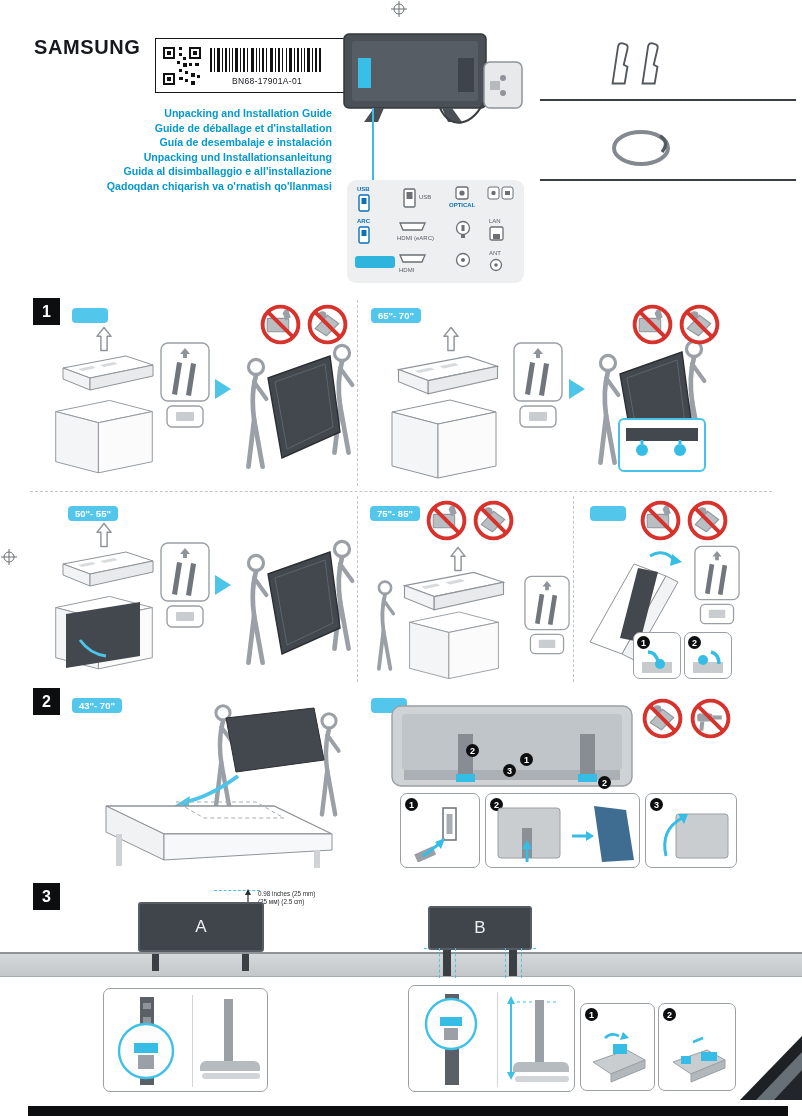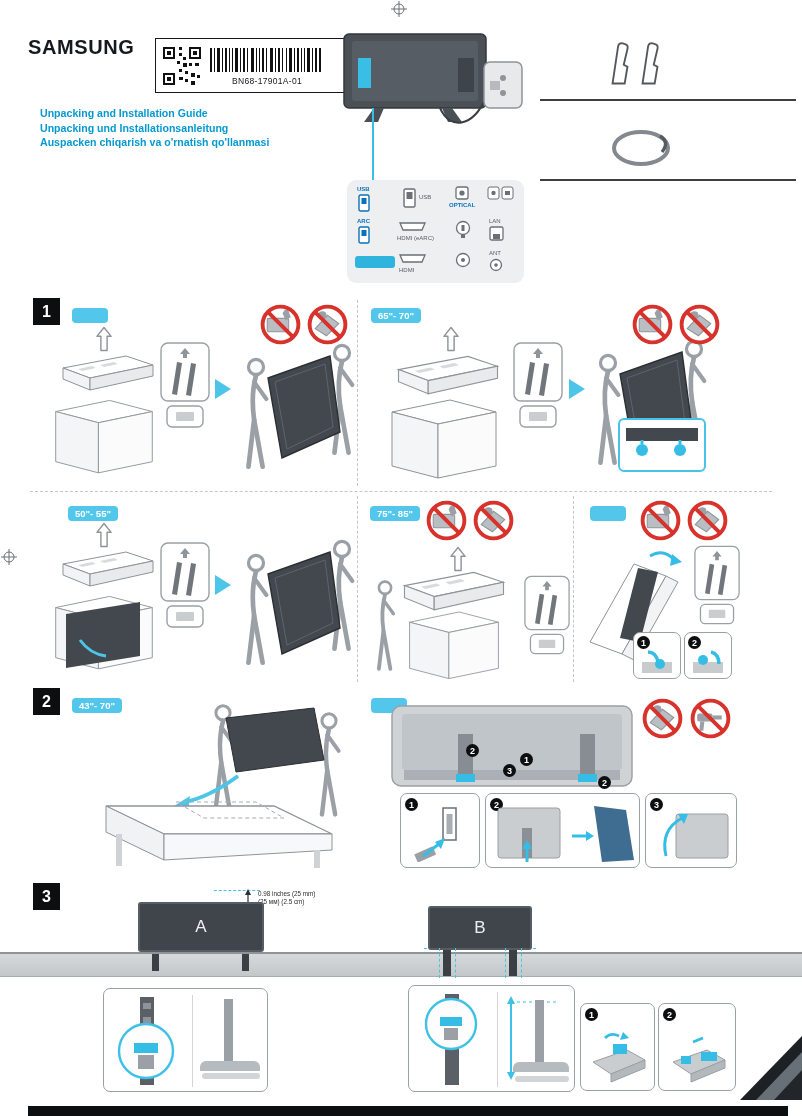--- a/index.html
+++ b/index.html
@@ -3,21 +3,21 @@
 <meta charset="utf-8">
 <style>
   *{margin:0;padding:0;box-sizing:border-box}
   html,body{background:#fff}
   .page{position:relative;width:802px;height:1116px;background:#fff;overflow:hidden;
         font-family:"Liberation Sans",sans-serif;color:#232629}
   .abs{position:absolute}
   .brand{font-size:20px;font-weight:700;letter-spacing:.6px;color:#15181d}
   .labelbox{border:1.4px solid #15181d;background:#fff}
   .partnum{font-size:8.5px;letter-spacing:.3px;color:#15181d;text-align:center}
-  .titles{text-align:left;color:#0699cf;font-weight:700;font-size:10.6px;line-height:14.6px}
+  .titles{text-align:right;color:#0699cf;font-weight:700;font-size:10.6px;line-height:14.6px}
   .badge{background:#52c7eb;color:#fff;font-weight:700;font-size:9.5px;line-height:15px;height:15px;
          border-radius:4px;padding:0 7px;text-align:center;white-space:nowrap}
   .secnum{width:27px;height:27px;background:#0c0e10;color:#fff;font-weight:700;font-size:16px;
           display:flex;align-items:center;justify-content:center}
   .dashv{width:0;border-left:1.4px dashed #c3c7cb}
   .dashh{height:0;border-top:1.4px dashed #c3c7cb}
   .panel{border:1.4px solid #9aa0a5;border-radius:7px;background:#fff}
   .dot{width:13px;height:13px;border-radius:50%;background:#0c0e10;color:#fff;font-size:9px;font-weight:700;
        display:flex;align-items:center;justify-content:center}
   .portlabel{font-size:6px;font-weight:700;color:#0a72b9;white-space:nowrap}
@@ -106,21 +106,21 @@
     <circle cx="8" cy="8" r="5" fill="none" stroke="#6a7075"></circle>
     <line x1="8" y1="0" x2="8" y2="16" stroke="#6a7075"></line>
     <line x1="0" y1="8" x2="16" y2="8" stroke="#6a7075"></line>
   </svg>
   <svg class="abs" style="left:1px;top:549px" width="16" height="16">
     <circle cx="8" cy="8" r="5" fill="none" stroke="#6a7075"></circle>
     <line x1="8" y1="0" x2="8" y2="16" stroke="#6a7075"></line>
     <line x1="0" y1="8" x2="16" y2="8" stroke="#6a7075"></line>
   </svg>
 
-  <div class="abs brand" style="left:28px;top:36px">SAMSUNG</div>
+  <div class="abs brand" style="left:34px;top:36px">SAMSUNG</div>
 
   <div class="abs labelbox" style="left:155px;top:38px;width:201px;height:55px">
     <svg class="abs" style="left:5px;top:6px" width="42" height="42">
       <rect x="0" y="0" width="42" height="42" fill="#fff"></rect>
       <rect x="2" y="2" width="12" height="12" fill="#111"></rect>
         <rect x="4" y="4" width="8" height="8" fill="#fff"></rect>
         <rect x="6" y="6" width="4" height="4" fill="#111"></rect>
       <rect x="28" y="2" width="12" height="12" fill="#111"></rect>
         <rect x="30" y="4" width="8" height="8" fill="#fff"></rect>
         <rect x="32" y="6" width="4" height="4" fill="#111"></rect>
@@ -172,22 +172,25 @@
       <rect x="99" y="0" width="3" height="24" fill="#111"></rect>
         <rect x="104" y="0" width="1" height="24" fill="#111"></rect>
       <rect x="107" y="0" width="2" height="24" fill="#111"></rect>
         <rect x="111" y="0" width="2" height="24" fill="#111"></rect>
     </svg>
     <div class="abs partnum" style="left:52px;top:37px;width:118px">BN68-17901A-01</div>
   </div>
 
   <div class="abs titles" style="left:40px;top:106px;width:292px">
     <div>Unpacking and Installation Guide</div>
+    <div>Guide de déballage et d'installation</div>
+    <div>Guía de desembalaje e instalación</div>
     <div>Unpacking und Installationsanleitung</div>
-    <div>Auspacken chiqarish va o'rnatish qo'llanmasi</div>
+    <div>Guida al disimballaggio e all'installazione</div>
+    <div>Qadoqdan chiqarish va o'rnatish qo'llanmasi</div>
   </div>
 
   <svg class="abs" style="left:340px;top:28px" width="190" height="128" viewBox="0 0 190 128">
     <rect x="4" y="6" width="142" height="74" rx="5" fill="#4a5056" stroke="#33373b" stroke-width="1.5"></rect>
     <rect x="12" y="13" width="126" height="60" rx="3" fill="#565d64"></rect>
     <rect x="18" y="30" width="13" height="30" fill="#39bfe5"></rect>
     <rect x="118" y="30" width="16" height="34" fill="#3e444a"></rect>
     <path d="M34 80 l-10 14 h14 l6 -14 z" fill="#4a5056"></path>
     <path d="M112 80 l10 14 h-14 l-6 -14 z" fill="#4a5056"></path>
     <path d="M100 80 C 110 102 132 100 146 70" fill="none" stroke="#3a3e42" stroke-width="2"></path>

